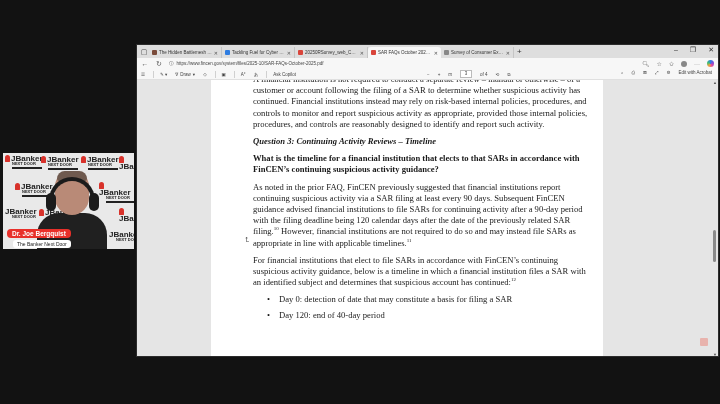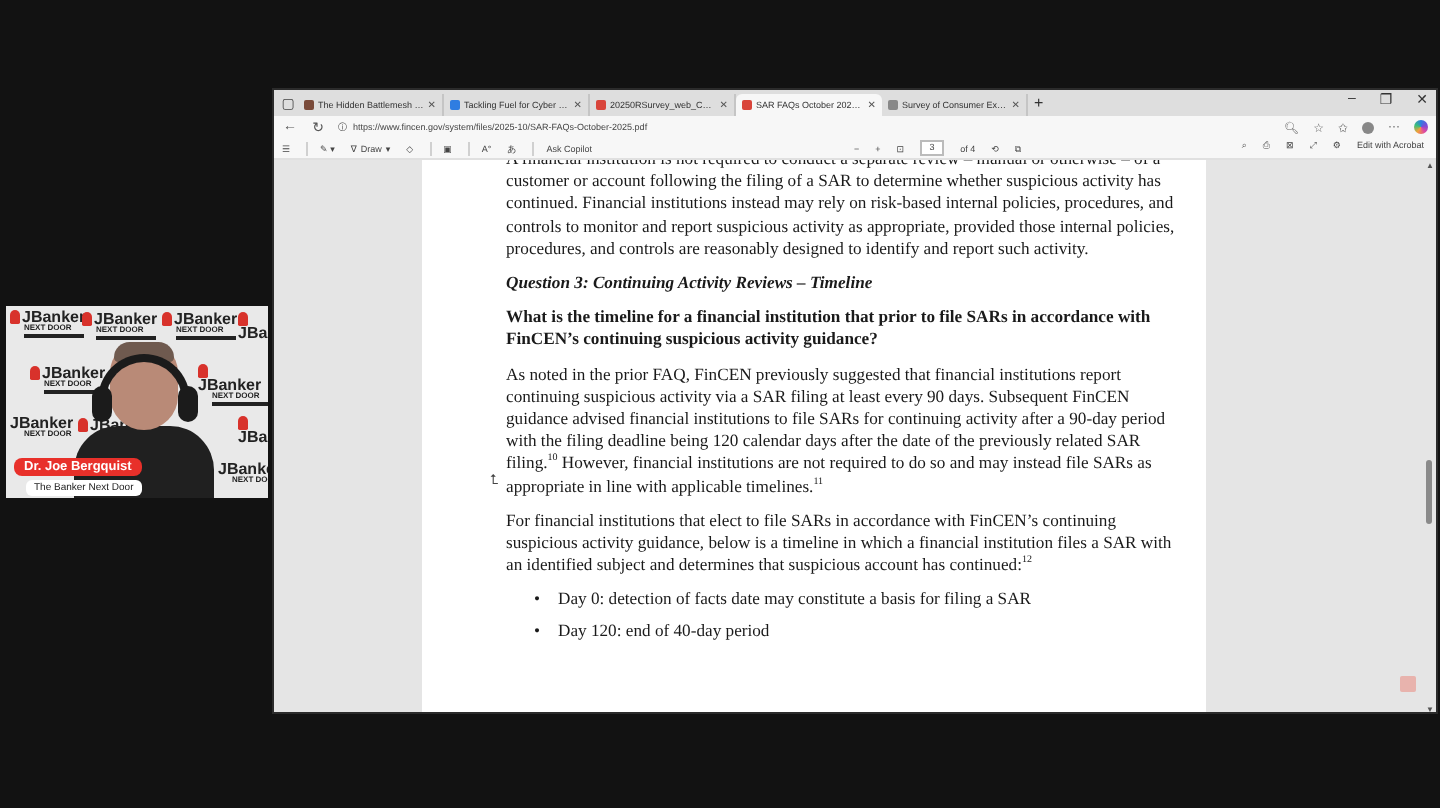--- a/index.html
+++ b/index.html
@@ -184,25 +184,25 @@
         <span>⚙</span>
         <span>Edit with Acrobat</span>
       </div>
     </div>
 
     <div id="viewer">
       <div id="page">
         <div id="page-content">
           <p>A financial institution is not required to conduct a separate review – manual or otherwise – of a customer or account following the filing of a SAR to determine whether suspicious activity has continued.  Financial institutions instead may rely on risk-based internal policies, procedures, and controls to monitor and report suspicious activity as appropriate, provided those internal policies, procedures, and controls are reasonably designed to identify and report such activity.</p>
           <p class="q-head">Question 3: Continuing Activity Reviews – Timeline</p>
-          <p class="q-text">What is the timeline for a financial institution that prior to file SARs in accordance with FinCEN’s continuing suspicious activity guidance?</p>
+          <p class="q-text">What is the timeline for a financial institution that elects to that SARs in accordance with FinCEN’s continuing suspicious activity guidance?</p>
           <p><span>As noted in the prior FAQ, FinCEN previously suggested that financial institutions report continuing suspicious activity via a SAR filing at least every 90 days.  Subsequent FinCEN guidance advised financial institutions to file SARs for continuing activity after a 90-day period with the filing deadline being 120 calendar days after the date of the previously related SAR filing.</span><sup>10</sup><span>  However, financial institutions are not required to do so and may instead file SARs as appropriate in line with applicable timelines.</span><sup>11</sup></p>
           <p><span>For financial institutions that elect to file SARs in accordance with FinCEN’s continuing suspicious activity guidance, below is a timeline in which a financial institution files a SAR with an identified subject and determines that suspicious account has continued:</span><sup>12</sup></p>
           <ul class="timeline">
-            <li>Day 0: detection of facts date may constitute a basis for filing a SAR</li>
+            <li>Day 0: detection of date that may constitute a basis for filing a SAR</li>
             <li>Day 120: end of 40-day period</li>
           </ul>
 
         </div>
       </div>
       <div id="scrollbar">
         <span class="arrow-up">▲</span>
         <div id="scroll-thumb"></div>
         <span class="arrow-down">▼</span>
       </div>

